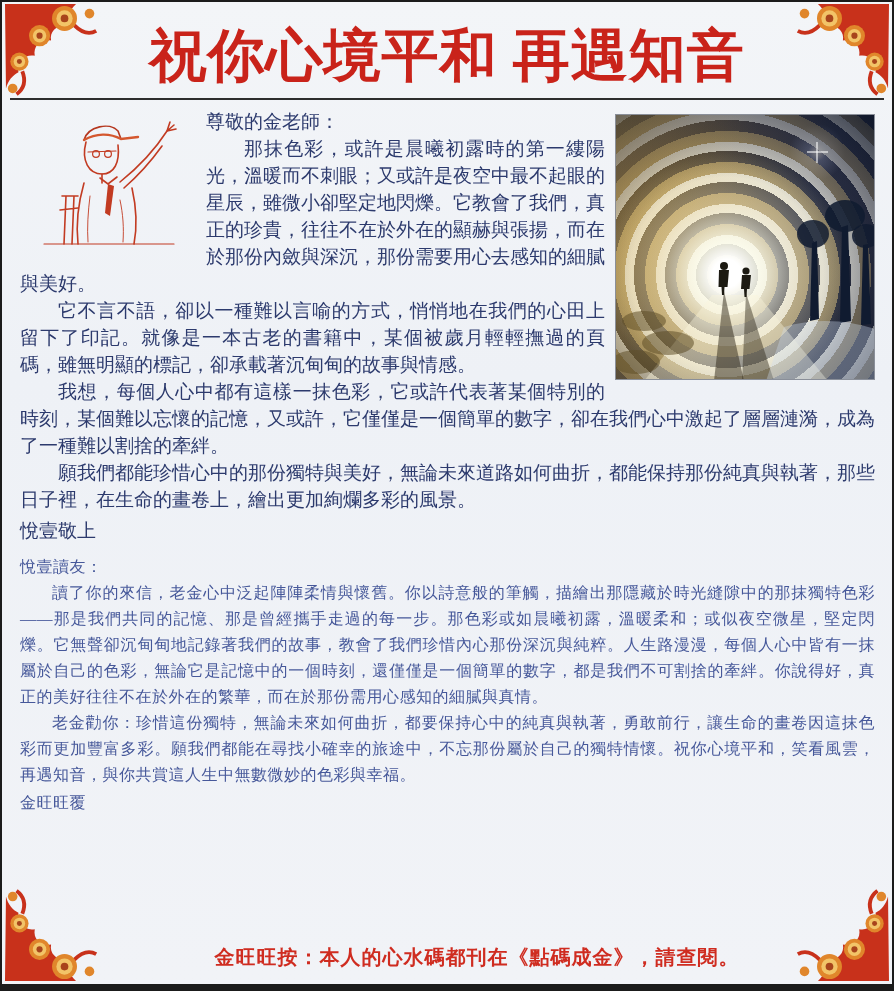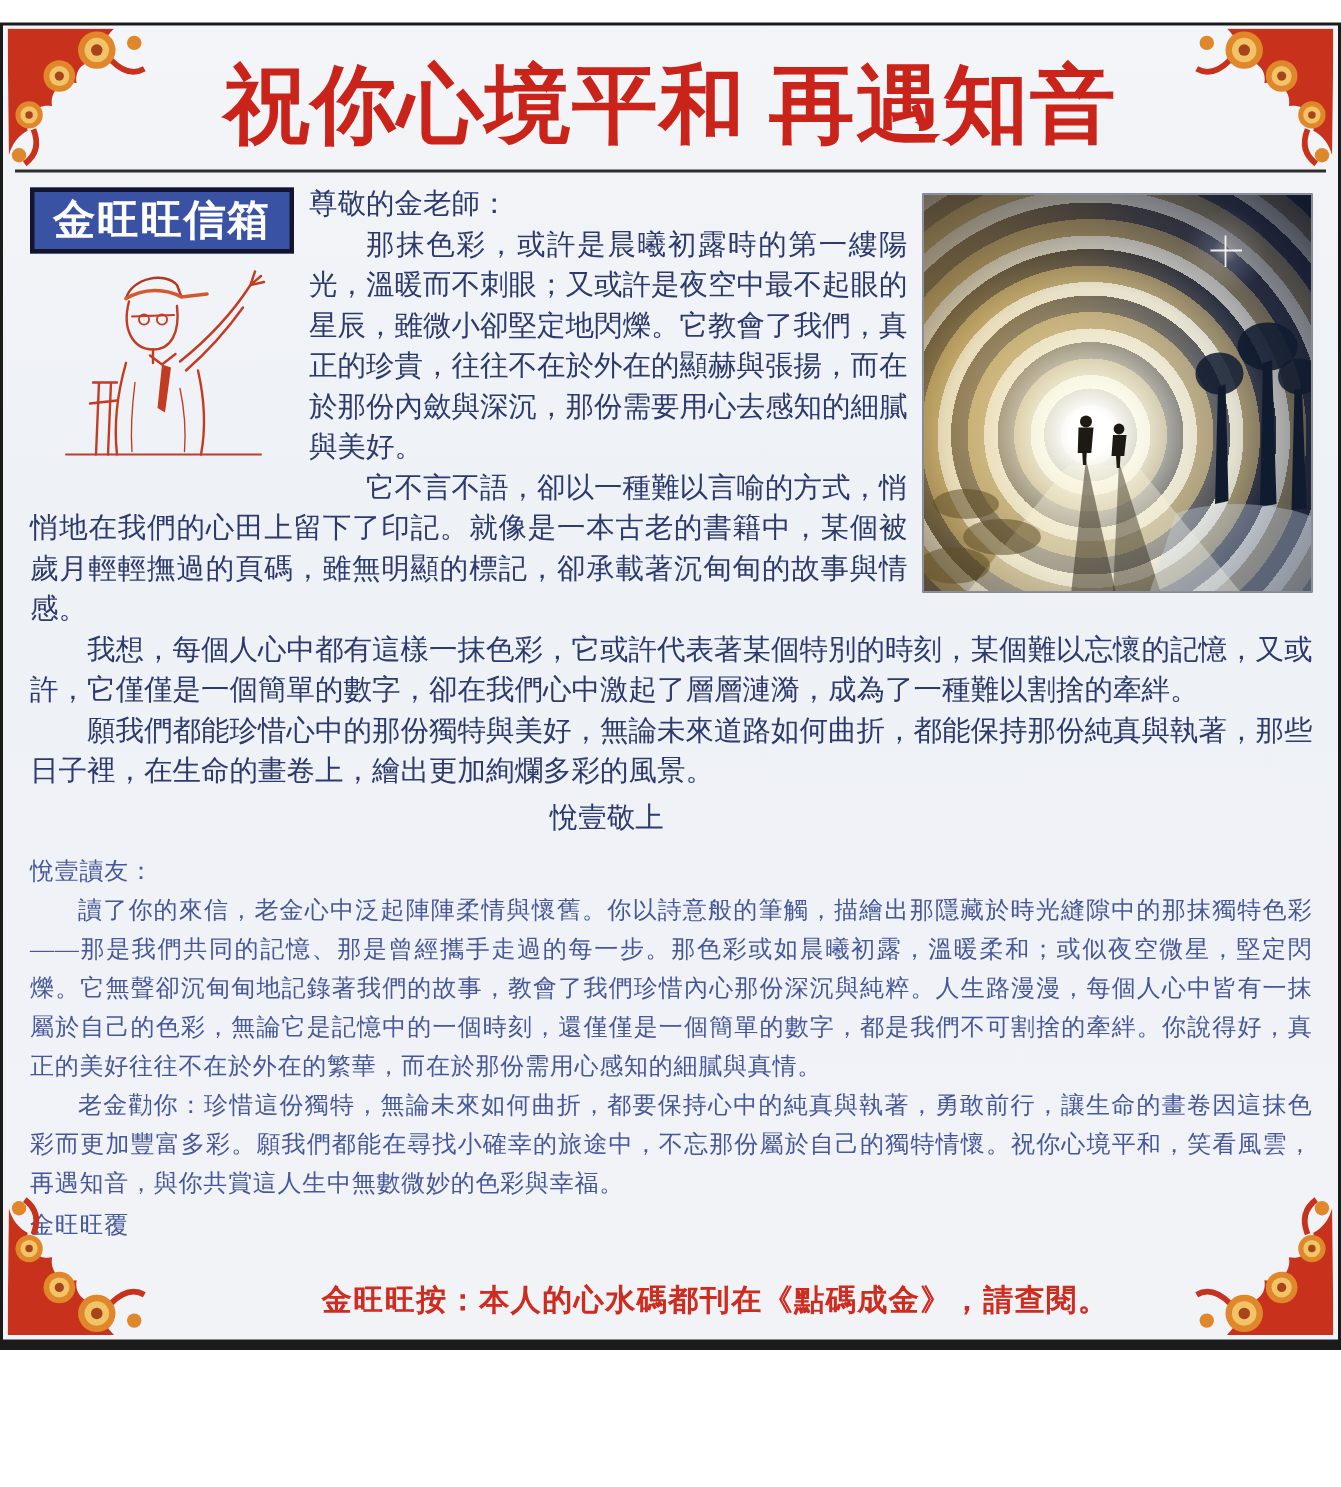--- a/index.html
+++ b/index.html
@@ -1,22 +1,21 @@
 <!DOCTYPE html>
 <html><head>
 <meta charset="utf-8">
 <style>
   html,body{margin:0;padding:0;background:#ffffff;}
   .page{
-    position:relative;width:894px;height:885px;box-sizing:border-box;
+    position:relative;width:894px;height:991px;box-sizing:border-box;
     background:linear-gradient(180deg,#f3f5f8 0%,#eef1f6 38%,#f1f3f7 100%);
     border:2px solid #1b1b1b;border-bottom-width:7px;
     overflow:hidden;
     font-family:"Liberation Serif","DejaVu Serif",serif;
-    margin-top:15px;
   }
   
   .ornament{position:absolute;width:96px;height:96px;z-index:6;}
   .orn-tl{top:2px;left:3px;}
   .orn-tr{top:2px;right:3px;transform:scaleX(-1);}
   .orn-bl{bottom:3px;left:3px;transform:scaleY(-1);}
   .orn-br{bottom:3px;right:3px;transform:scale(-1,-1);}
 
   header{
     margin:0 8px;padding-top:16px;height:80px;
@@ -57,21 +56,21 @@
     radial-gradient(circle at 43% 60%, #ffffff 0 14px, rgba(255,255,240,0.85) 30px, rgba(255,240,200,0.35) 70px, rgba(0,0,0,0) 122px);}
   .tunnel svg.overlay{position:absolute;inset:0;}
 
   
   .letter p{
     margin:0;font-size:19px;line-height:27px;color:#2c3a6d;
     text-align:justify;text-indent:2em;
   }
   .letter p.salutation{text-indent:0;}
   .letter .signature{
-    text-align:center;padding-right:86px;text-indent:0;margin-top:4px;
+    text-align:left;padding-right:86px;text-indent:0;margin-top:4px;
   }
 
   
   .reply{clear:both;margin-top:10px;}
   .reply p{
     margin:0;font-size:16px;line-height:26px;color:#46589a;
     text-align:justify;text-indent:2em;letter-spacing:0.5px;
   }
   .reply p.salutation{text-indent:0;}
   .reply .signature{text-align:left;padding-right:66px;text-indent:0;margin-top:2px;}
@@ -119,21 +118,20 @@
       <use href="#orn"></use>
     </svg>
 
   <header>
     <h1>祝你心境平和 再遇知音</h1>
   </header>
 
   <div class="content">
 
     <div class="mailbox">
-      <div class="mailbox-label">金旺旺信箱</div>
       <div class="sketch-box">
         <svg viewBox="0 0 168 138" width="168" height="138" fill="none" stroke="#c23b22" stroke-width="1.6" stroke-linecap="round">
           <path d="M60,24 C64,10 86,6 94,15 L97,23" stroke="#b5371f"></path>
           <path d="M60,24 C72,17 86,17 97,23 L114,21" stroke="#d4572e" stroke-width="2.4"></path>
           <path d="M62,26 C57,45 65,58 78,58 C90,58 96,47 94,29"></path>
           <path d="M64,36 L92,35" stroke-width="1.2"></path>
           <circle cx="72" cy="38" r="3.4" stroke-width="1.2"></circle>
           <circle cx="84" cy="38" r="3.4" stroke-width="1.2"></circle>
           <path d="M78,58 L78,67"></path>
           <path d="M96,66 C116,50 132,32 143,15"></path>

